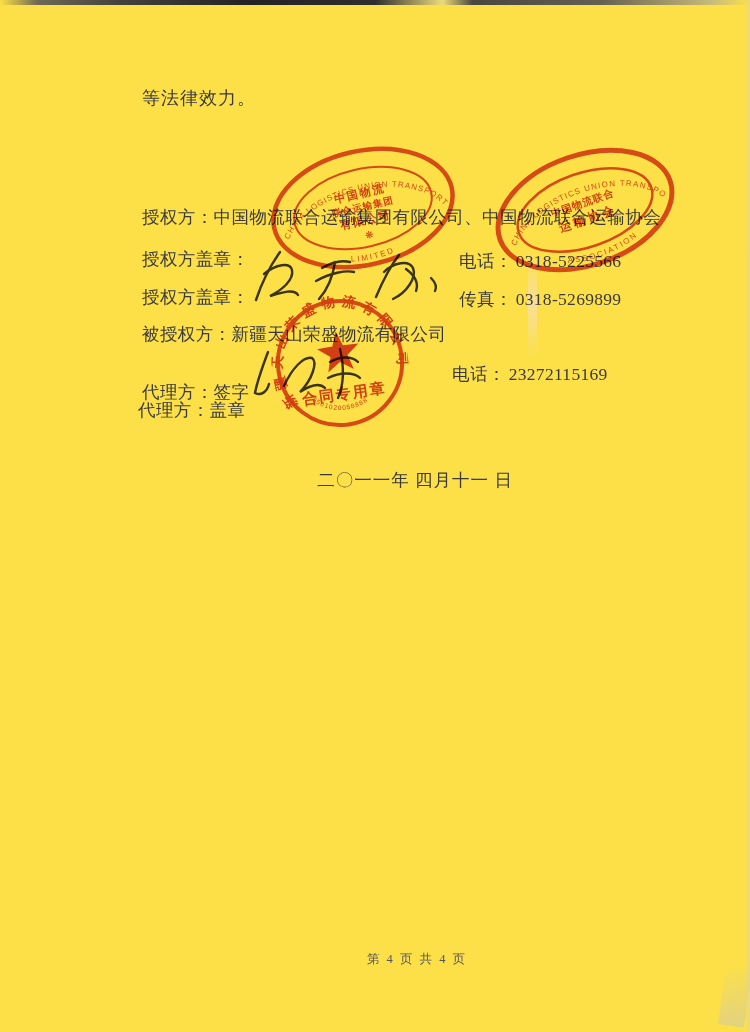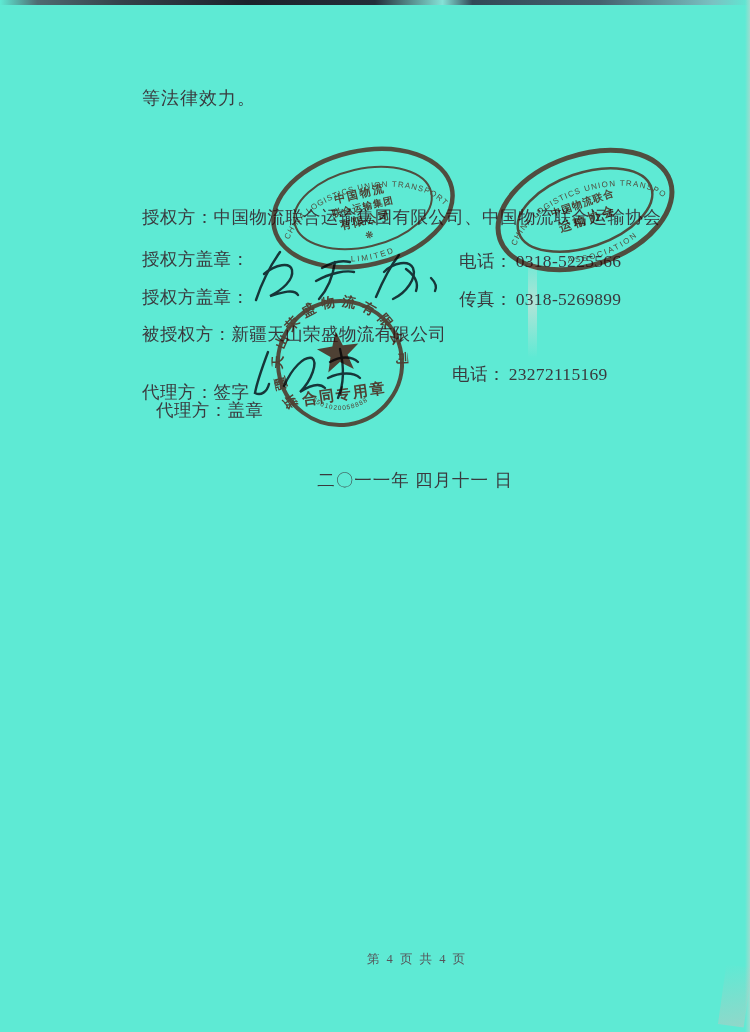--- a/index.html
+++ b/index.html
@@ -1,17 +1,17 @@
 <!DOCTYPE html>
 <html><head>
 <meta charset="utf-8">
 <style>
   html,body{margin:0;padding:0;}
   body{width:750px;height:1032px;background:#ffffff;font-family:"Liberation Serif","DejaVu Serif",serif;}
-  .page{position:relative;width:750px;height:1032px;background:#5eead4;overflow:hidden;}
+  .page{position:relative;width:750px;height:1032px;background:#fde047;overflow:hidden;}
   .scan-strip{position:absolute;left:0;top:0;width:750px;height:5px;
     background:linear-gradient(90deg,
       rgba(90,90,100,0) 0%, rgba(75,75,88,.8) 5%, rgba(48,48,60,.9) 16%,
       rgba(24,24,34,.95) 33%, rgba(30,30,44,.92) 50%, rgba(205,210,220,.35) 59%,
       rgba(42,44,64,.85) 63%, rgba(62,62,84,.8) 80%, rgba(150,152,175,.5) 95%,
       rgba(255,255,255,0) 100%);}
   .edge-right{position:absolute;right:0;top:0;width:5px;height:1032px;
     background:linear-gradient(90deg,rgba(220,220,214,0),rgba(210,210,204,.55));}
   .corner-smudge{position:absolute;right:2px;bottom:6px;width:26px;height:60px;
     background:linear-gradient(160deg,rgba(200,200,196,0),rgba(196,196,190,.5));transform:rotate(8deg);}
@@ -56,21 +56,21 @@
 
   <div class="t" style="left:142px;top:322px;">
     <span>被授权方：</span><span>新疆天山荣盛物流有限公司</span>
   </div>
 
   <div class="t" style="left:142px;top:360px;margin-top:20px;">代理方：签字</div>
   <div class="t" style="left:452px;top:362px;">
     <span>电话：</span><span class="num">23272115169</span>
   </div>
 
-  <div class="t" style="left:156px;top:398px;text-align:right;">代理方：盖章</div>
+  <div class="t" style="left:138px;top:398px;text-align:right;">代理方：盖章</div>
 
   <div class="t center-line date-line">二〇一一年 四月十一 日</div>
   <div class="t center-line footer-line">第 4 页 共 4 页</div>
 
   <div class="stamp" style="left:266px;top:146px;width:194px;height:124px;transform:rotate(-13deg);">
     <svg width="194" height="124" viewBox="-97 -62 194 124">
       <defs>
         <path id="arcL-top" d="M -80,16 A 84 49 0 0 1 80,16"></path>
         <path id="arcL-bot" d="M -58,34 A 72 44 0 0 0 58,34"></path>
       </defs>

